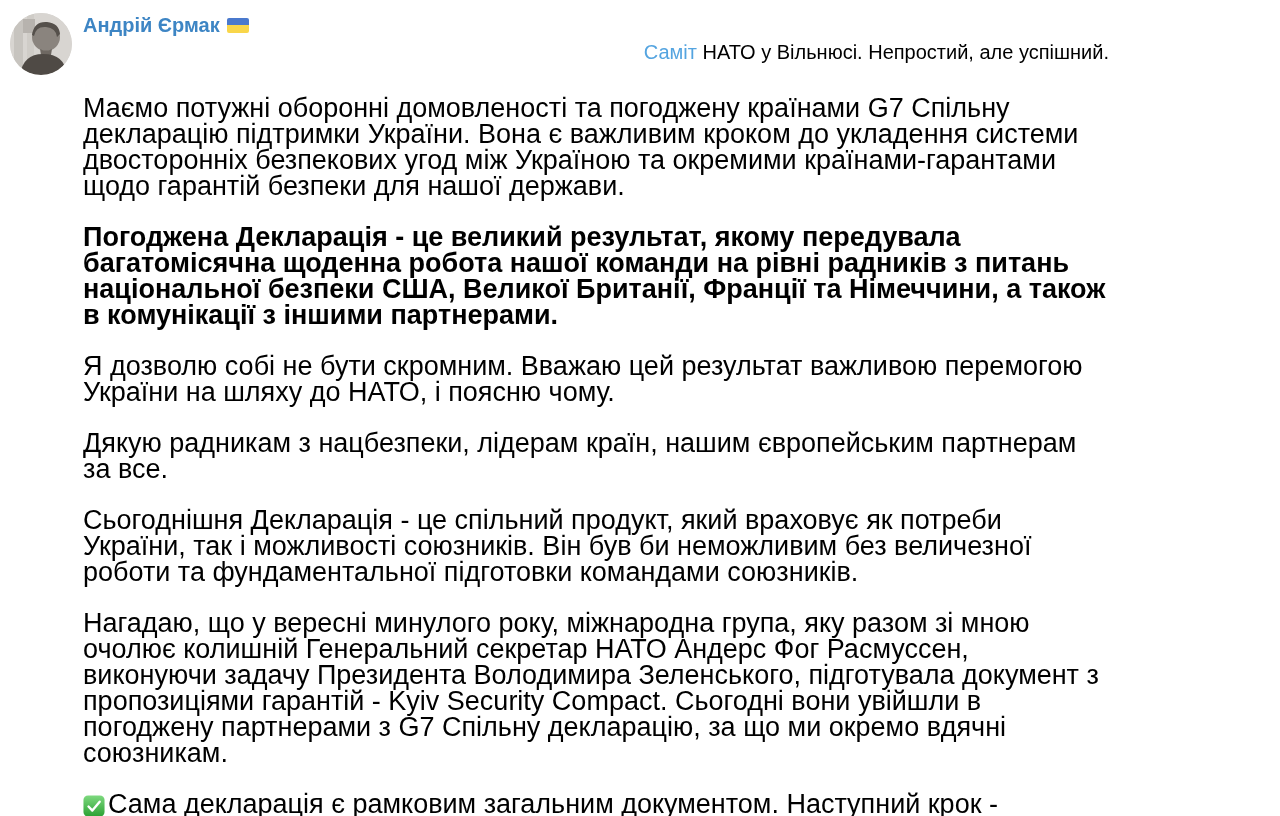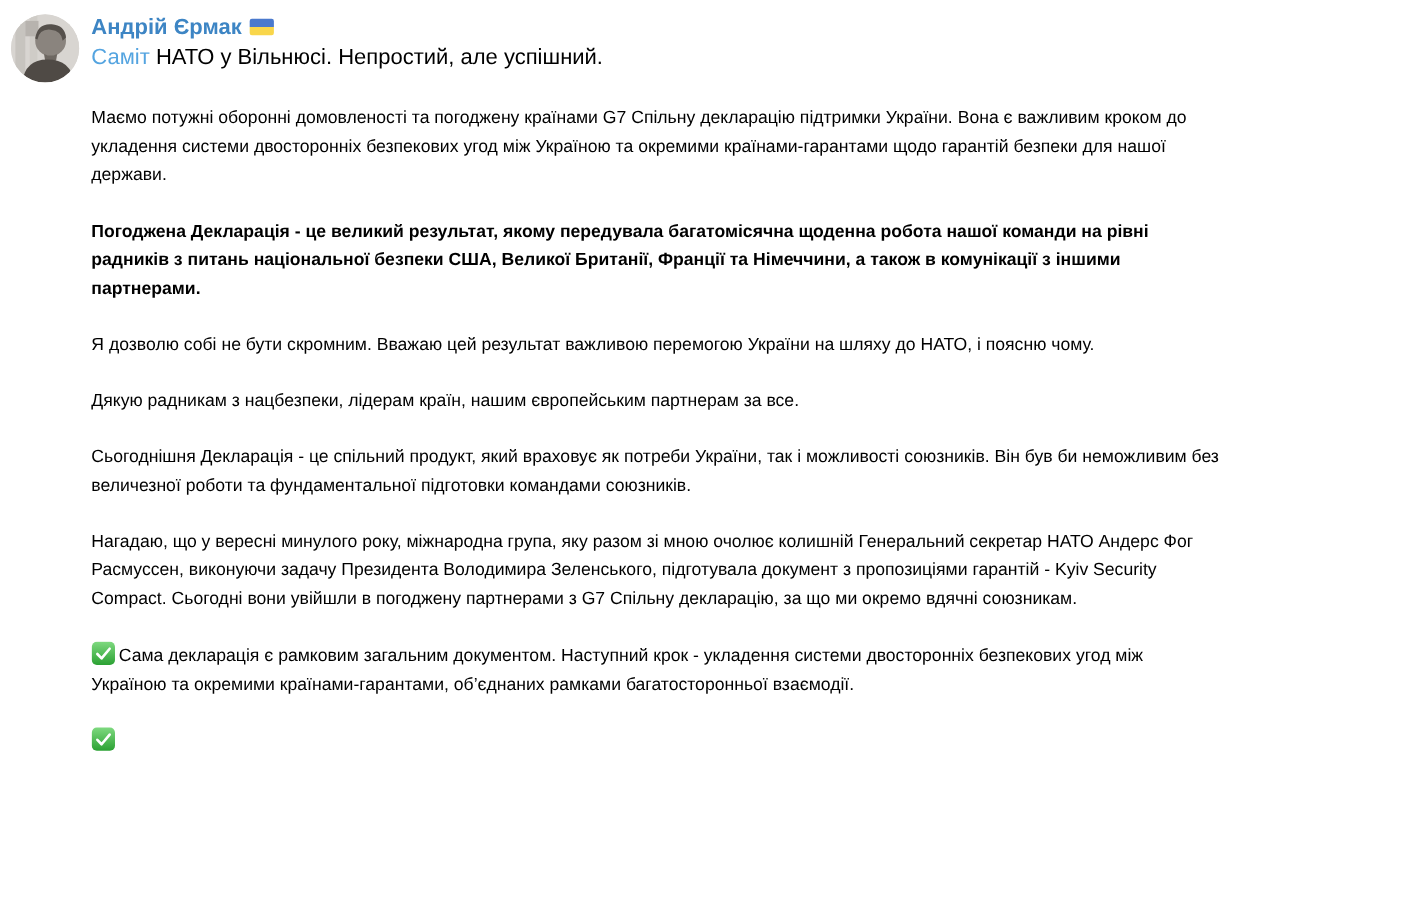--- a/index.html
+++ b/index.html
@@ -57,33 +57,34 @@
     vertical-align: -1px;
     background: linear-gradient(180deg,
       var(--color-flag_blue, #4a79cd) 0%,
       var(--color-flag_blue, #4a79cd) 50%,
       var(--color-flag_yellow, #f9d64a) 50%,
       var(--color-flag_yellow, #f9d64a) 100%);
   }
   .title-line {
     line-height: 27px;
     color: var(--color-text, #000);
+    text-align: right;
   }
   .summit-link {
     color: var(--color-link, #54a4e0);
     cursor: pointer;
     text-decoration: none;
   }
   .body {
     margin-top: 29px;
   }
   .para {
     margin: 0 0 25px 0;
     line-height: 26px;
-    font-size: 16px;
+    font-size: 27px;
     color: var(--color-text, #000);
   }
   .para.bold {
     font-weight: 700;
     margin-top: 20px;
   }
   .check {
     display: inline-block;
     width: 22px;
     height: 22px;

